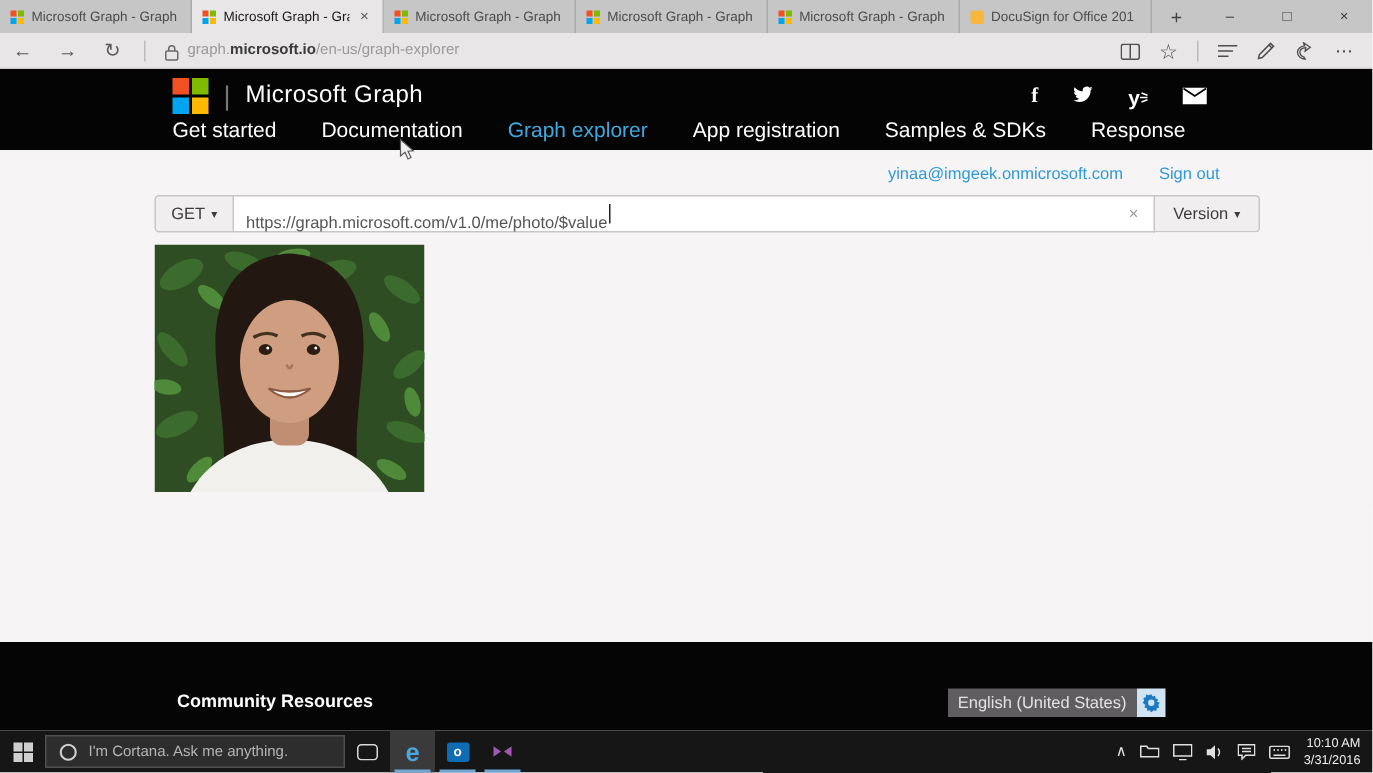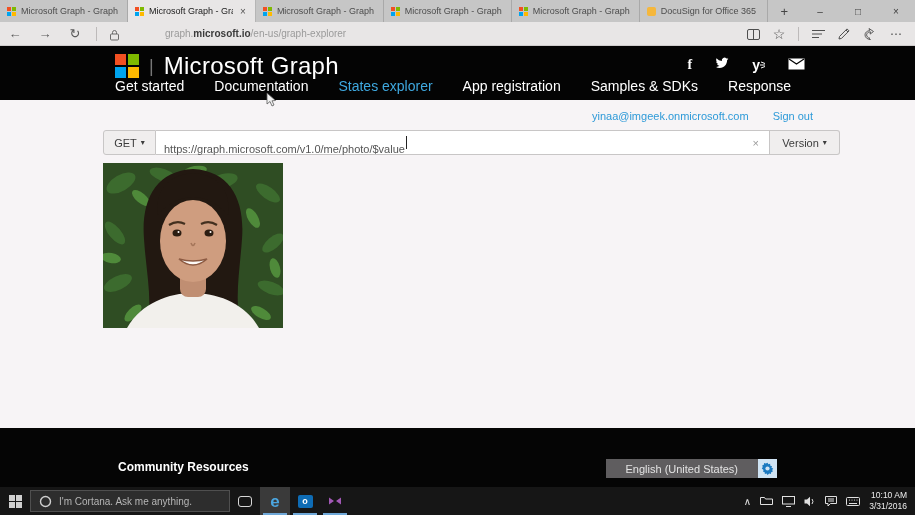--- a/index.html
+++ b/index.html
@@ -20,35 +20,35 @@
   .dsfav { width:9px; height:9px; background:#f5b73c; border-radius:2px; flex:none; }
   .newtab { width:34px; height:22px; display:flex; align-items:center; justify-content:center; font-size:13px; color:#444; }
   .winctl { margin-left:auto; display:flex; }
   .winctl span { width:38px; height:22px; display:flex; align-items:center; justify-content:center; font-size:10px; color:#3d3d3d; }
 
   
   .toolbar { position:absolute; top:22px; left:0; width:915px; height:24px; background:#e8e6e6;
              border-bottom:1px solid #cfcccc; display:flex; align-items:center; font-size:13px; color:#5a5a5a; }
   .navbtn { width:30px; text-align:center; font-weight:300; }
   .addr-sep { width:1px; height:14px; background:#bdbaba; margin:0 6px; }
-  .addrbar { display:flex; align-items:center; gap:6px; flex:1; font-size:10px; color:#9a9a9a;margin-left:40px; }
+  .addrbar { display:flex; align-items:center; gap:6px; flex:1; font-size:10px; color:#9a9a9a; }
   .addrbar b { color:#3a3a3a; }
   .tb-icons { display:flex; align-items:center; gap:0; margin-right:6px; }
   .tb-icons .ic { width:26px; text-align:center; font-size:12px; color:#4e4e4e; }
   .ic svg { vertical-align:middle; }
 
   
   .site-header { position:absolute; top:46px; left:0; width:915px; height:54px; background:#040404; color:#fff; }
   .brandrow { position:absolute; top:6px; left:115px; display:flex; align-items:center; gap:10px; }
   .mslogo { display:grid; grid-template-columns:11px 11px; grid-template-rows:11px 11px; gap:2px; }
   .mslogo i { display:block; }
   .mslogo i:nth-child(1){background:#f25022}.mslogo i:nth-child(2){background:#7fba00}
   .mslogo i:nth-child(3){background:#00a4ef}.mslogo i:nth-child(4){background:#ffb900}
   .brandbar { color:#777; font-weight:300; font-size:18px; }
-  .brand { font-size:24px; font-weight:300; letter-spacing:.3px; }
+  .brand { font-size:16px; font-weight:300; letter-spacing:.3px; }
   .socials { position:absolute; top:10px; right:110px; display:flex; gap:22px; align-items:center; }
   .socials .sic { color:#fff; font-size:14px; font-weight:bold; }
   .sitenav { position:absolute; left:115px; bottom:6px; display:flex; gap:30px; font-size:14px; }
   .sitenav span { color:#fff; }
   .sitenav span.active { color:#3fa9e0; }
 
   
   .account-row { position:absolute; top:110px; right:102px; display:flex; gap:24px; font-size:11px; }
   .account-row span { color:#2e9ad8; }
 
@@ -65,21 +65,21 @@
 
   .photo { position:absolute; top:163px; left:103px; width:180px; height:165px; }
 
   .resp-headers { position:absolute; top:337px; left:103px; width:710px; height:24px; background:#c9c5c8;
                   display:flex; align-items:center; padding-left:12px; font-size:12px; color:#3f3b3e; }
 
   
   .site-footer { position:absolute; top:428px; left:0; width:915px; height:59px; background:#050505; color:#fff; }
   .community { position:absolute; left:118px; top:32px; font-size:12px; font-weight:bold; }
   .langsel { position:absolute; right:138px; top:31px; display:flex; align-items:center; }
-  .langsel .langtxt { background:#5f5d5f; color:#e3e3e3; font-size:11px; padding:2px 20px; height:19px; display:flex; align-items:center; }
+  .langsel .langtxt { background:#5f5d5f; color:#e3e3e3; font-size:11px; padding:2px 7px; height:19px; display:flex; align-items:center; }
   .langsel .gearbtn { width:19px; height:19px; background:#cfe3f3; display:flex; align-items:center; justify-content:center; }
 
   
   .taskbar { position:absolute; top:487px; left:0; width:915px; height:28px; background:#161616; display:flex; align-items:center; color:#d8d8d8; }
   .startbtn { width:30px; height:28px; display:flex; align-items:center; justify-content:center; }
   .winlogo { display:grid; grid-template-columns:6px 6px; grid-template-rows:6px 6px; gap:1px; }
   .winlogo i { background:#cfcfcf; display:block; }
   .cortana { width:200px; height:22px; background:#2d2d2d; border:1px solid #4f4f4f; display:flex; align-items:center; gap:7px; padding:0 8px; font-size:10px; color:#b5b5b5; }
   .appbtn { width:30px; height:28px; display:flex; align-items:center; justify-content:center; position:relative; }
   .appbtn.activeapp { background:#3a3a3a; }
@@ -140,21 +140,21 @@
       <span class="msfav">
           <i></i>
           <i></i>
           <i></i>
           <i></i>
         </span>
       <span class="title">Microsoft Graph - Graph |</span>
     </div>
     <div class="tab">
       <span class="dsfav"></span>
-      <span class="title">DocuSign for Office 365</span>
+      <span class="title">DocuSign for Office 201</span>
     </div>
     <div class="newtab">+</div>
     <div class="winctl">
       <span>–</span>
       <span>□</span>
       <span>×</span>
     </div>
   </div>
 
   <div class="toolbar">
@@ -228,21 +228,21 @@
       <span class="sic">
         <svg width="17" height="12" viewBox="0 0 17 12">
             <rect x="0.5" y="0.5" width="16" height="11" fill="#fff"></rect>
             <path d="M1 1l7.5 5L16 1" fill="none" stroke="#040404" stroke-width="1.2"></path>
           </svg>
       </span>
     </div>
     <div class="sitenav">
       <span>Get started</span>
       <span>Documentation</span>
-      <span class="active">States explorer</span>
+      <span class="active">Graph explorer</span>
       <span>App registration</span>
       <span>Samples &amp; SDKs</span>
       <span>Response</span>
     </div>
   </div>
 
   <div class="account-row">
     <span>yinaa@imgeek.onmicrosoft.com</span>
     <span>Sign out</span>
   </div>

